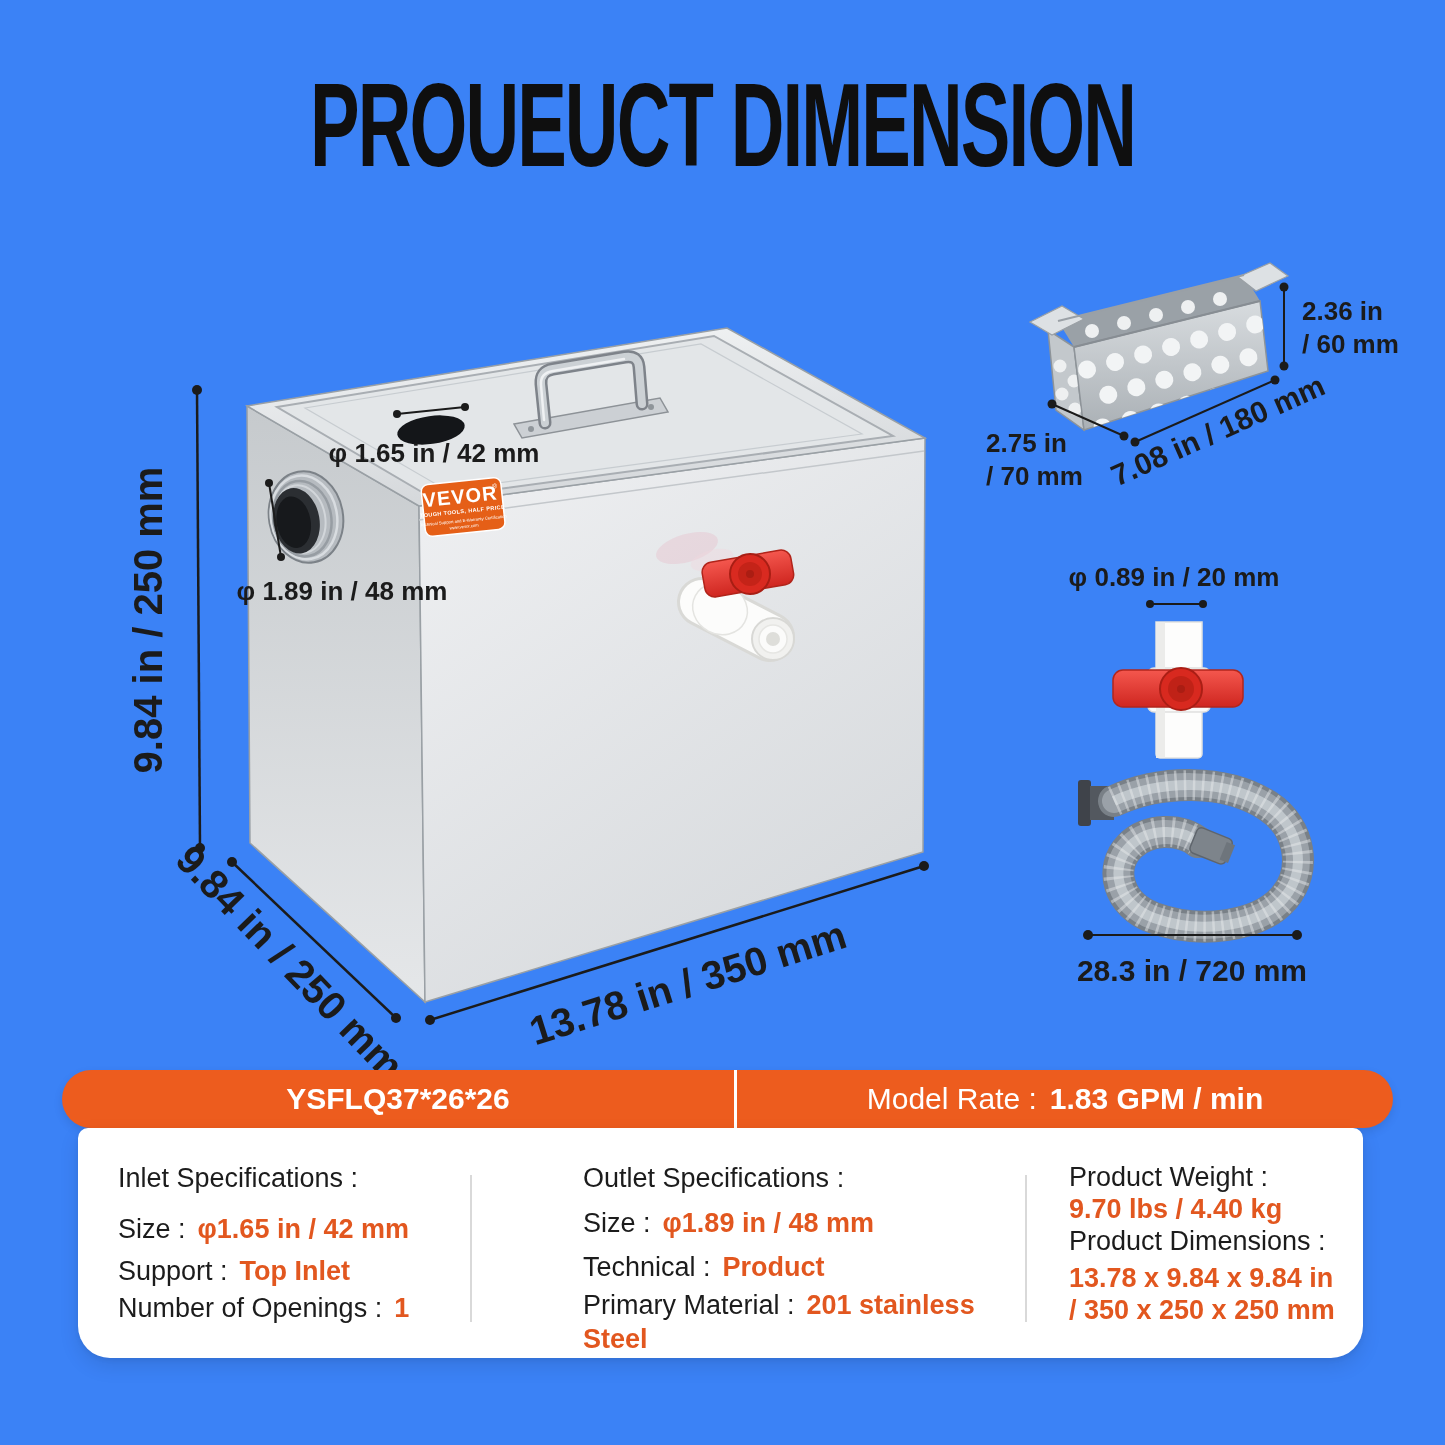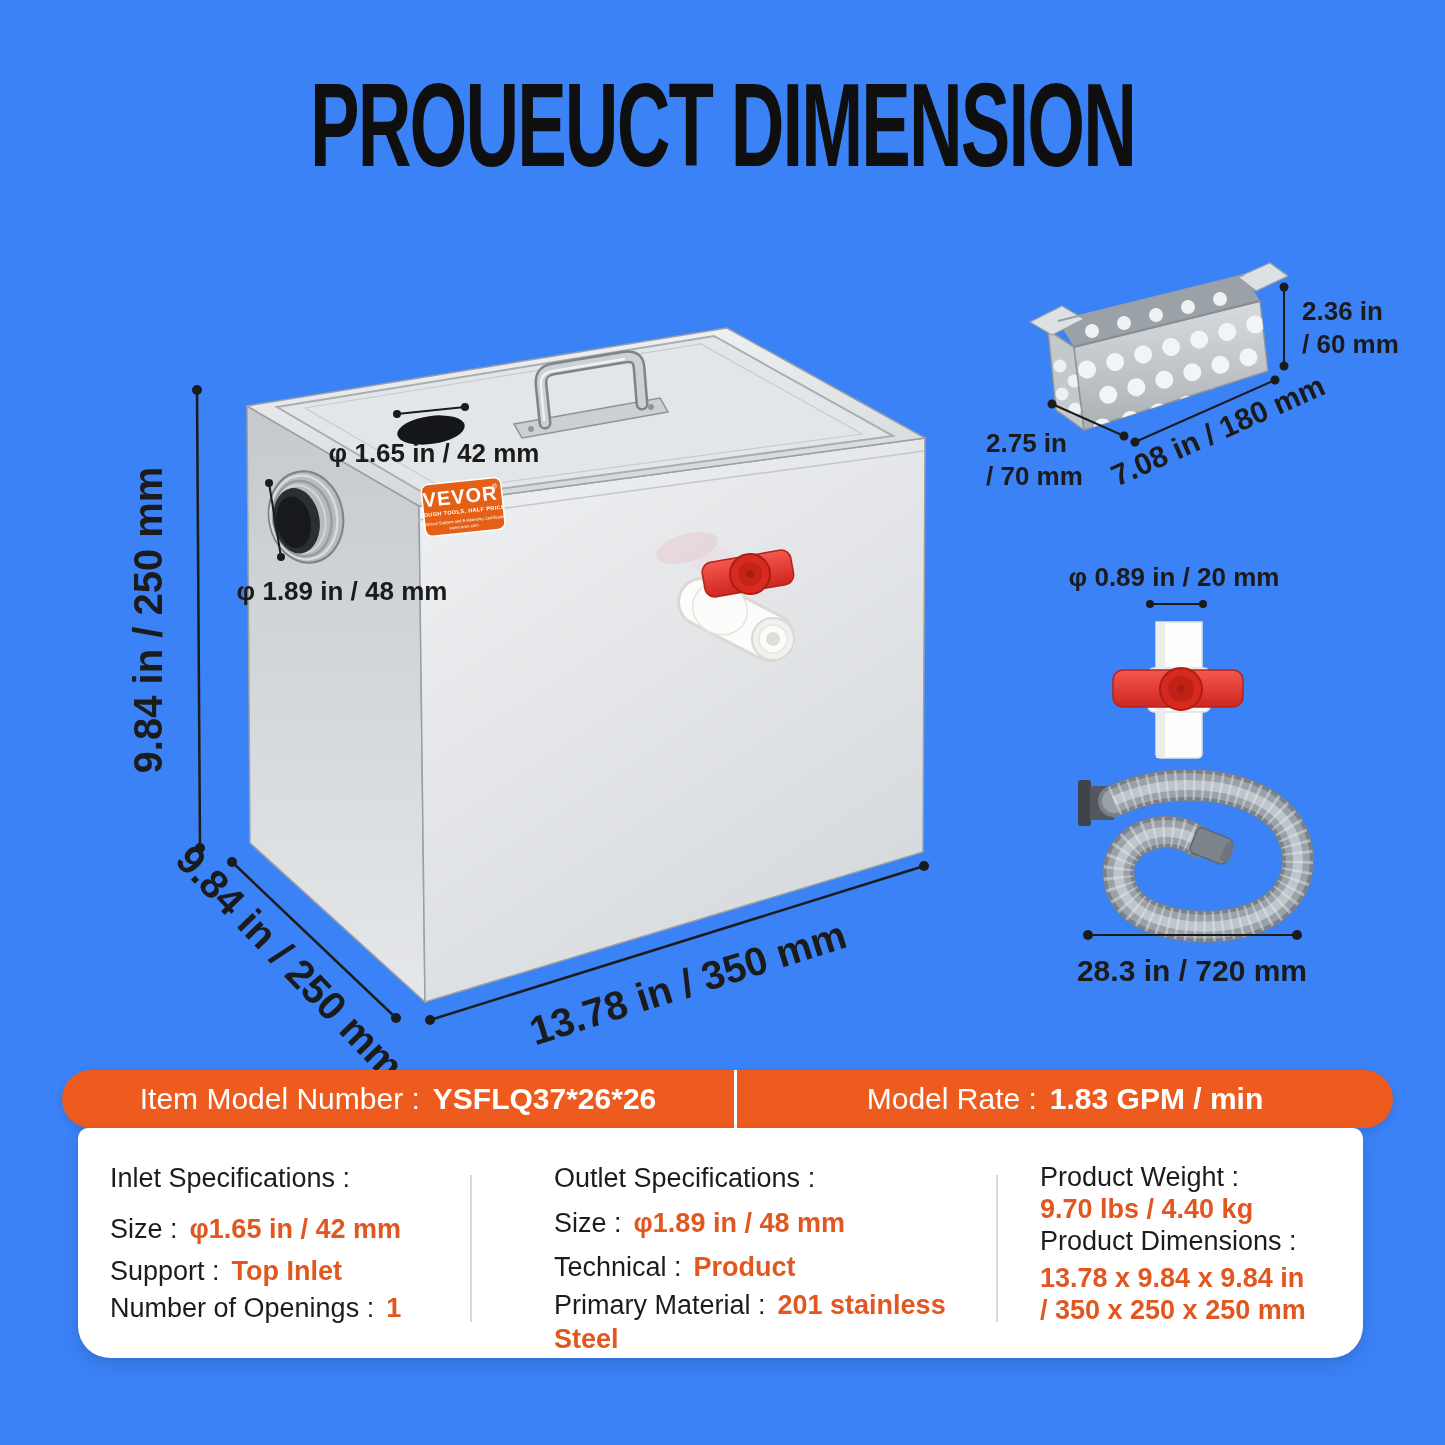--- a/index.html
+++ b/index.html
@@ -25,22 +25,22 @@
   .bar-seg.left{width:672px;}
   .bar-seg.right{flex:1;}
   .bar-div{width:3px;background:#ffffff;}
   .bar-label{font-weight:400;}
   .bar-value{font-weight:700;}
   
   .spec-card{position:absolute;left:78px;top:1128px;width:1285px;height:230px;background:#ffffff;
              border-radius:10px 10px 32px 32px;display:flex;
              box-shadow:0 8px 20px rgba(0,0,0,.10),0 2px 5px rgba(0,0,0,.06);}
   .col{position:relative;box-sizing:border-box;padding-top:33px;font-size:27px;color:#1c1c1c;}
-  .col1{width:394px;padding-left:32px;}
-  .col2{width:526px;padding-left:82px;}
+  .col1{width:394px;padding-left:40px;}
+  .col2{width:526px;padding-left:82px;margin-left:29px;}
   .col3{flex:1;padding-left:42px;}
   .col1::after,.col2::after{content:"";position:absolute;right:0;top:47px;bottom:36px;width:2px;background:#d9d9d9;}
   .heading{line-height:34px;}
   .row{line-height:34px;}
   .col1 .r1{margin-top:17px;} .col1 .r2{margin-top:8px;} .col1 .r3{margin-top:3px;}
   .col2 .r1{margin-top:11px;} .col2 .r2{margin-top:10px;} .col2 .r3{margin-top:4px;}
   .col3 .line{line-height:32px;}
   .col3 .gap{margin-top:5px;}
   .val{color:#E2571F;font-weight:700;}
   .row .val{margin-left:12px;}
@@ -273,21 +273,20 @@
         <line x1="1088" y1="935" x2="1297" y2="935" stroke-width="2"></line>
         <circle cx="1088" cy="935" r="5" stroke="none"></circle>
           <circle cx="1297" cy="935" r="5" stroke="none"></circle>
       </g>
       <text class="dimM" x="1192" y="981" text-anchor="middle">28.3 in / 720 mm</text>
     </g>
   </svg>
 
   <div class="spec-bar">
     <div class="bar-seg left">
-      <span class="bar-label">Item Model Number :</span>
       <span class="bar-value">YSFLQ37*26*26</span>
     </div>
     <div class="bar-div"></div>
     <div class="bar-seg right">
       <span class="bar-label">Model Rate :</span>
       <span class="bar-value">1.83 GPM / min</span>
     </div>
   </div>
 
   <div class="spec-card">

